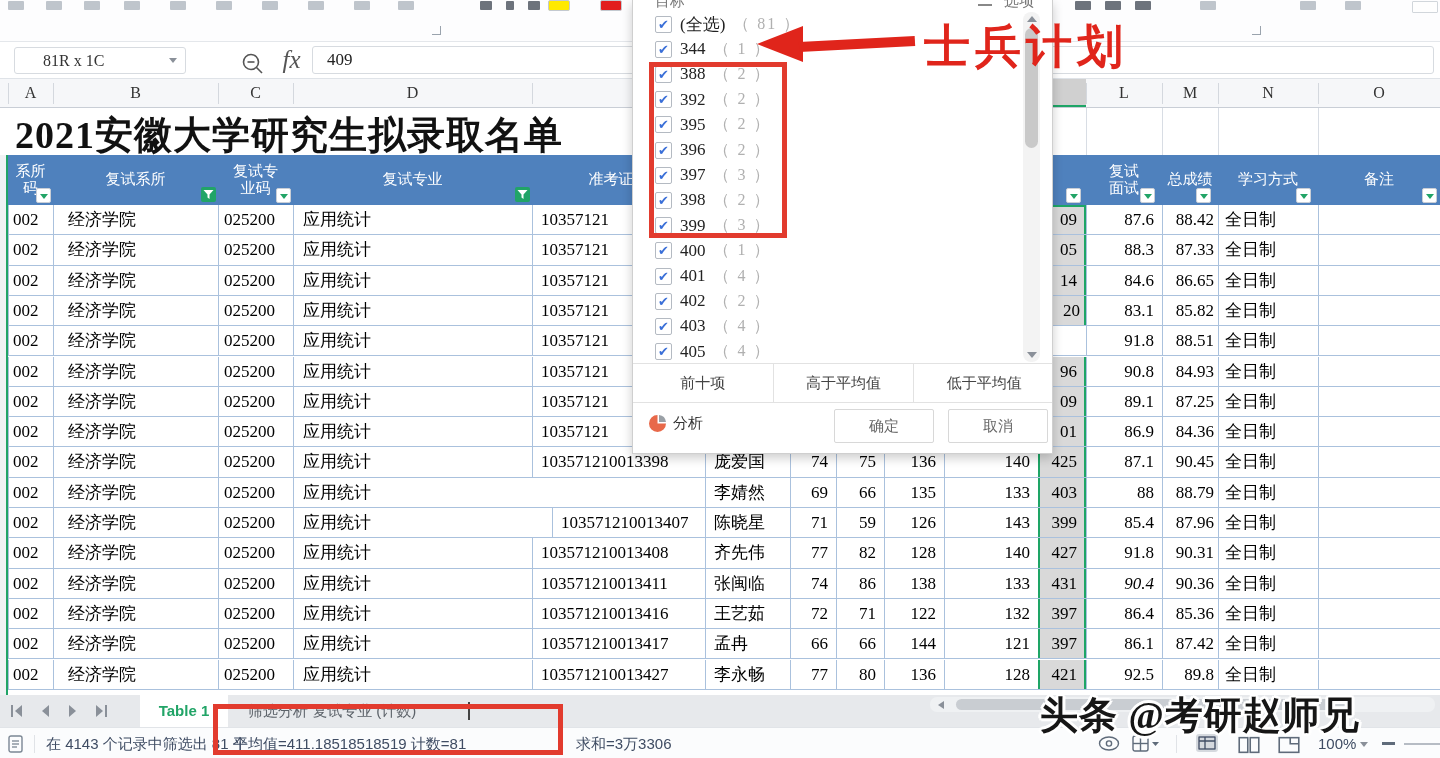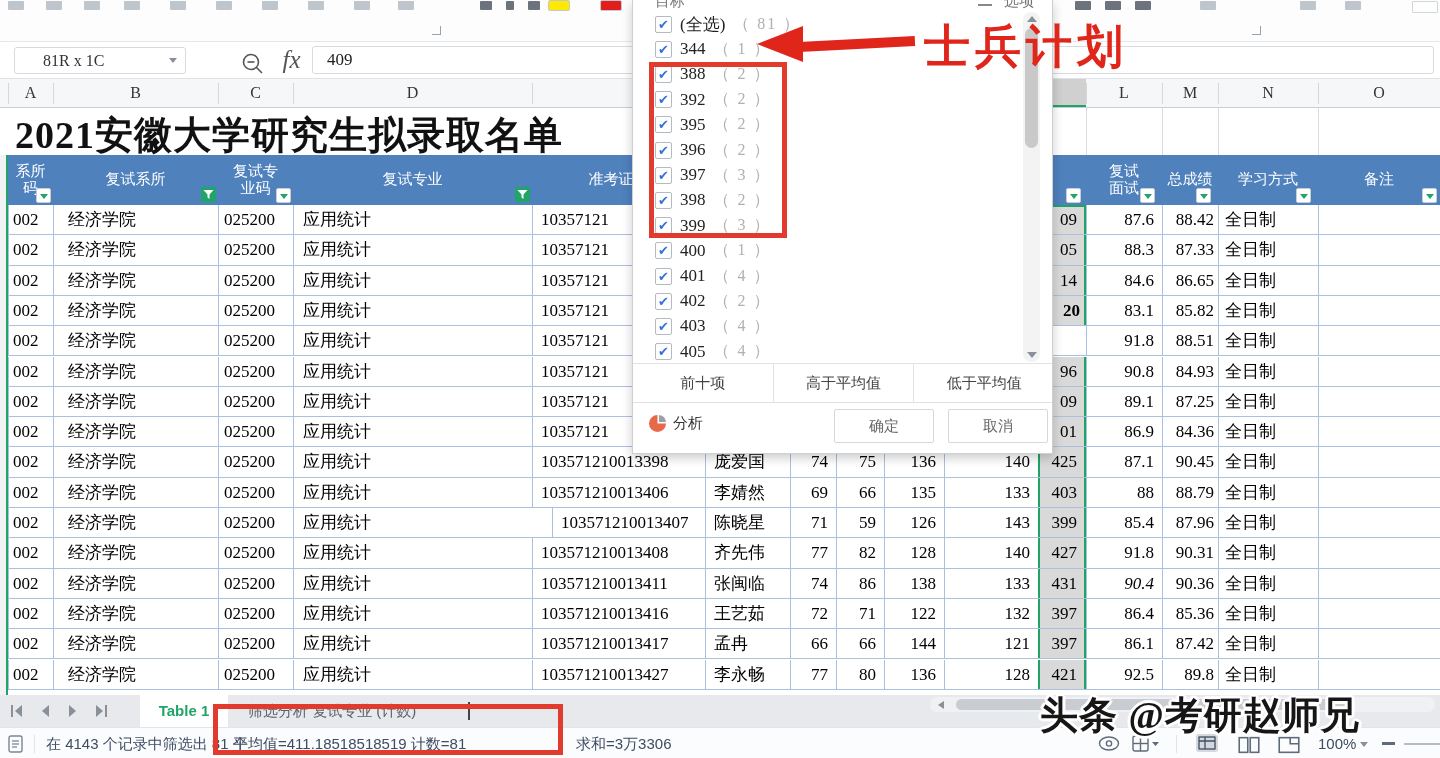--- a/index.html
+++ b/index.html
@@ -275,21 +275,21 @@
           <div class="cell" style="left: 0px; width: 45px; padding-left: 4px;">002</div>
           <div class="cell" style="left: 45px; width: 165px; padding-left: 14px;">经济学院</div>
           <div class="cell" style="left: 210px; width: 75px; padding-left: 5px;">025200</div>
           <div class="cell" style="left: 285px; width: 239px; padding-left: 9px;">应用统计</div>
           <div class="cell" style="left: 524px; width: 173px; padding-left: 8px;">10357121</div>
           <div class="cell" style="left: 697px; width: 85px; padding-left: 8px;"></div>
           <div class="cell r" style="left: 782px; width: 46px; padding-right: 8px;"></div>
           <div class="cell r" style="left: 828px; width: 48px; padding-right: 8px;"></div>
           <div class="cell r" style="left: 876px; width: 60px; padding-right: 8px;"></div>
           <div class="cell r" style="left: 936px; width: 94px; padding-right: 8px;"></div>
-          <div class="cell r selcol" style="left: 1030px; width: 48px; padding-right: 4px; font-weight: bold;">20</div>
+          <div class="cell r selcol" style="left: 1030px; width: 48px; padding-right: 4px;">20</div>
           <div class="cell r" style="left: 1078px; width: 76px; padding-right: 8px;">83.1</div>
           <div class="cell r" style="left: 1154px; width: 56px; padding-right: 4px;">85.82</div>
           <div class="cell" style="left: 1210px; width: 100px; padding-left: 6px;">全日制</div>
           <div class="cell" style="left: 1310px; width: 122px; padding-left: 6px;"></div>
         </div>
         <div class="cellrow" style="top: 218.2px; height: 30.3px;">
           <div class="cell" style="left: 0px; width: 45px; padding-left: 4px;">002</div>
           <div class="cell" style="left: 45px; width: 165px; padding-left: 14px;">经济学院</div>
           <div class="cell" style="left: 210px; width: 75px; padding-left: 5px;">025200</div>
           <div class="cell" style="left: 285px; width: 239px; padding-left: 9px;">应用统计</div>
@@ -371,21 +371,20 @@
           <div class="cell r" style="left: 1078px; width: 76px; padding-right: 8px;">87.1</div>
           <div class="cell r" style="left: 1154px; width: 56px; padding-right: 4px;">90.45</div>
           <div class="cell" style="left: 1210px; width: 100px; padding-left: 6px;">全日制</div>
           <div class="cell" style="left: 1310px; width: 122px; padding-left: 6px;"></div>
         </div>
         <div class="cellrow" style="top: 369.7px; height: 30.3px;">
           <div class="cell" style="left: 0px; width: 45px; padding-left: 4px;">002</div>
           <div class="cell" style="left: 45px; width: 165px; padding-left: 14px;">经济学院</div>
           <div class="cell" style="left: 210px; width: 75px; padding-left: 5px;">025200</div>
           <div class="cell" style="left: 285px; width: 239px; padding-left: 9px;">应用统计</div>
-          <div class="cell" style="left: 524px; width: 173px; padding-left: 8px;">103571210013406</div>
           <div class="cell" style="left: 697px; width: 85px; padding-left: 8px;">李婧然</div>
           <div class="cell r" style="left: 782px; width: 46px; padding-right: 8px;">69</div>
           <div class="cell r" style="left: 828px; width: 48px; padding-right: 8px;">66</div>
           <div class="cell r" style="left: 876px; width: 60px; padding-right: 8px;">135</div>
           <div class="cell r" style="left: 936px; width: 94px; padding-right: 8px;">133</div>
           <div class="cell r selcol" style="left: 1030px; width: 48px; padding-right: 7px;">403</div>
           <div class="cell r" style="left: 1078px; width: 76px; padding-right: 8px;">88</div>
           <div class="cell r" style="left: 1154px; width: 56px; padding-right: 4px;">88.79</div>
           <div class="cell" style="left: 1210px; width: 100px; padding-left: 6px;">全日制</div>
           <div class="cell" style="left: 1310px; width: 122px; padding-left: 6px;"></div>

